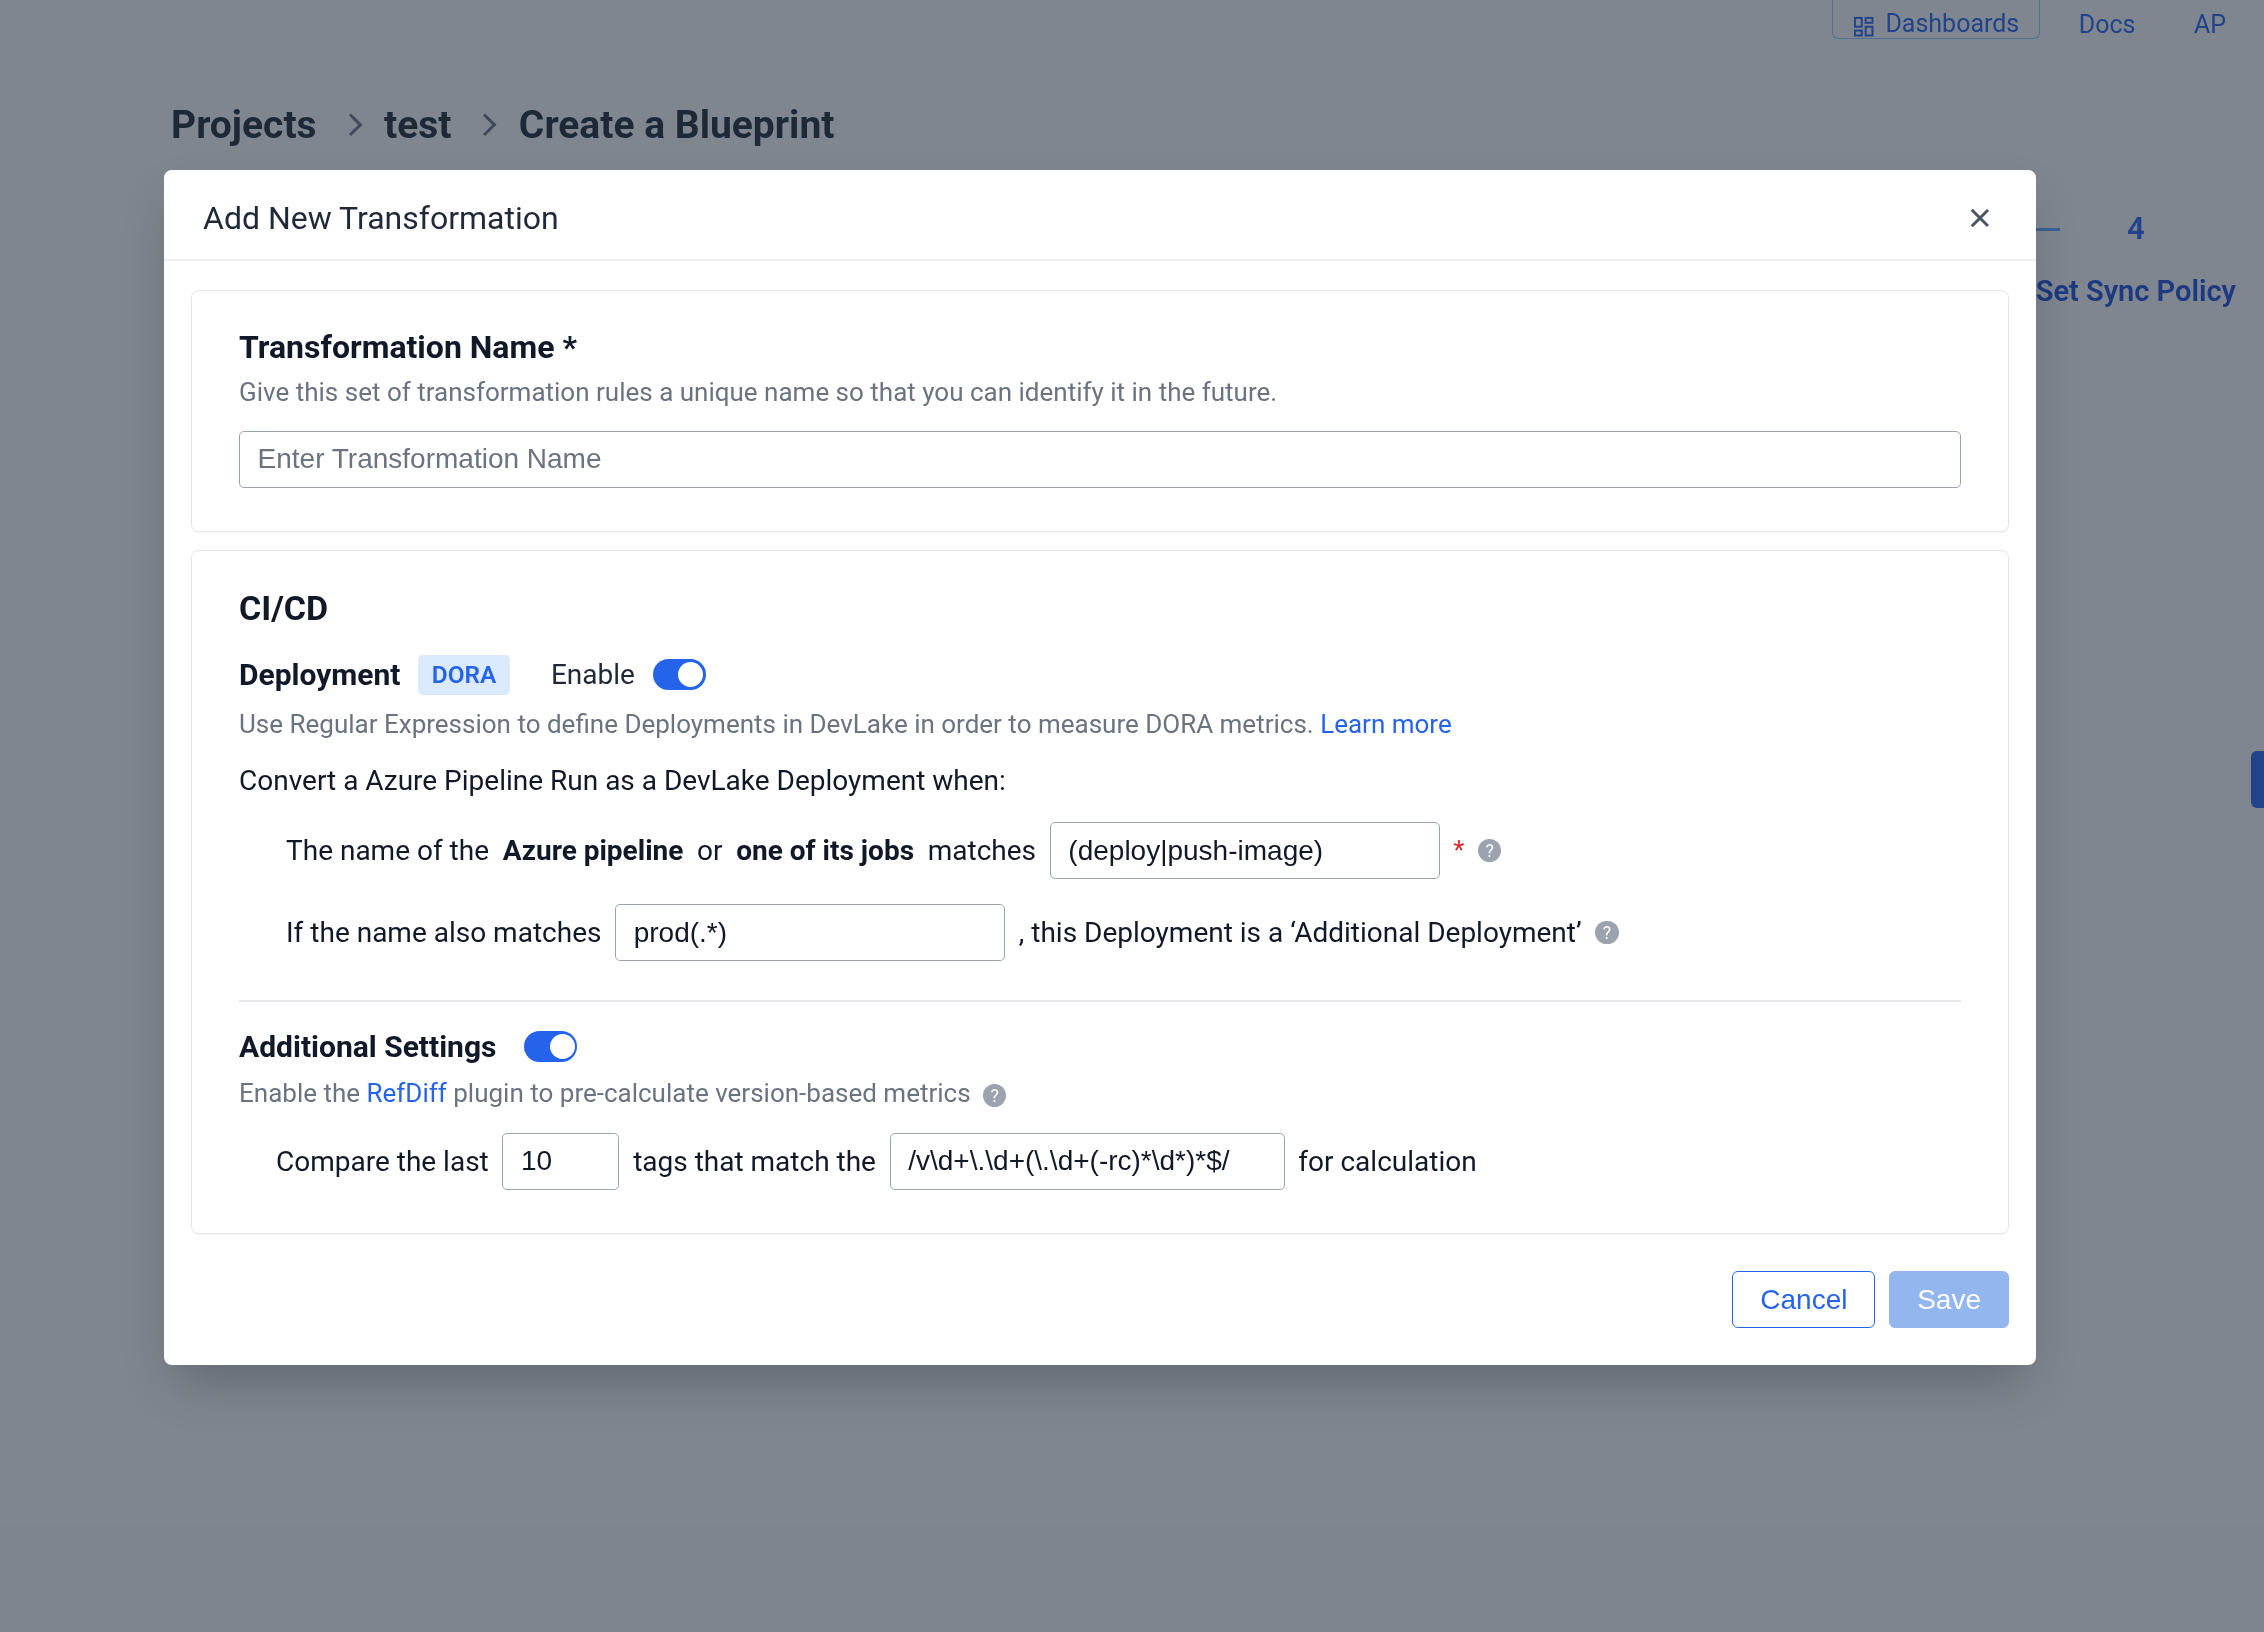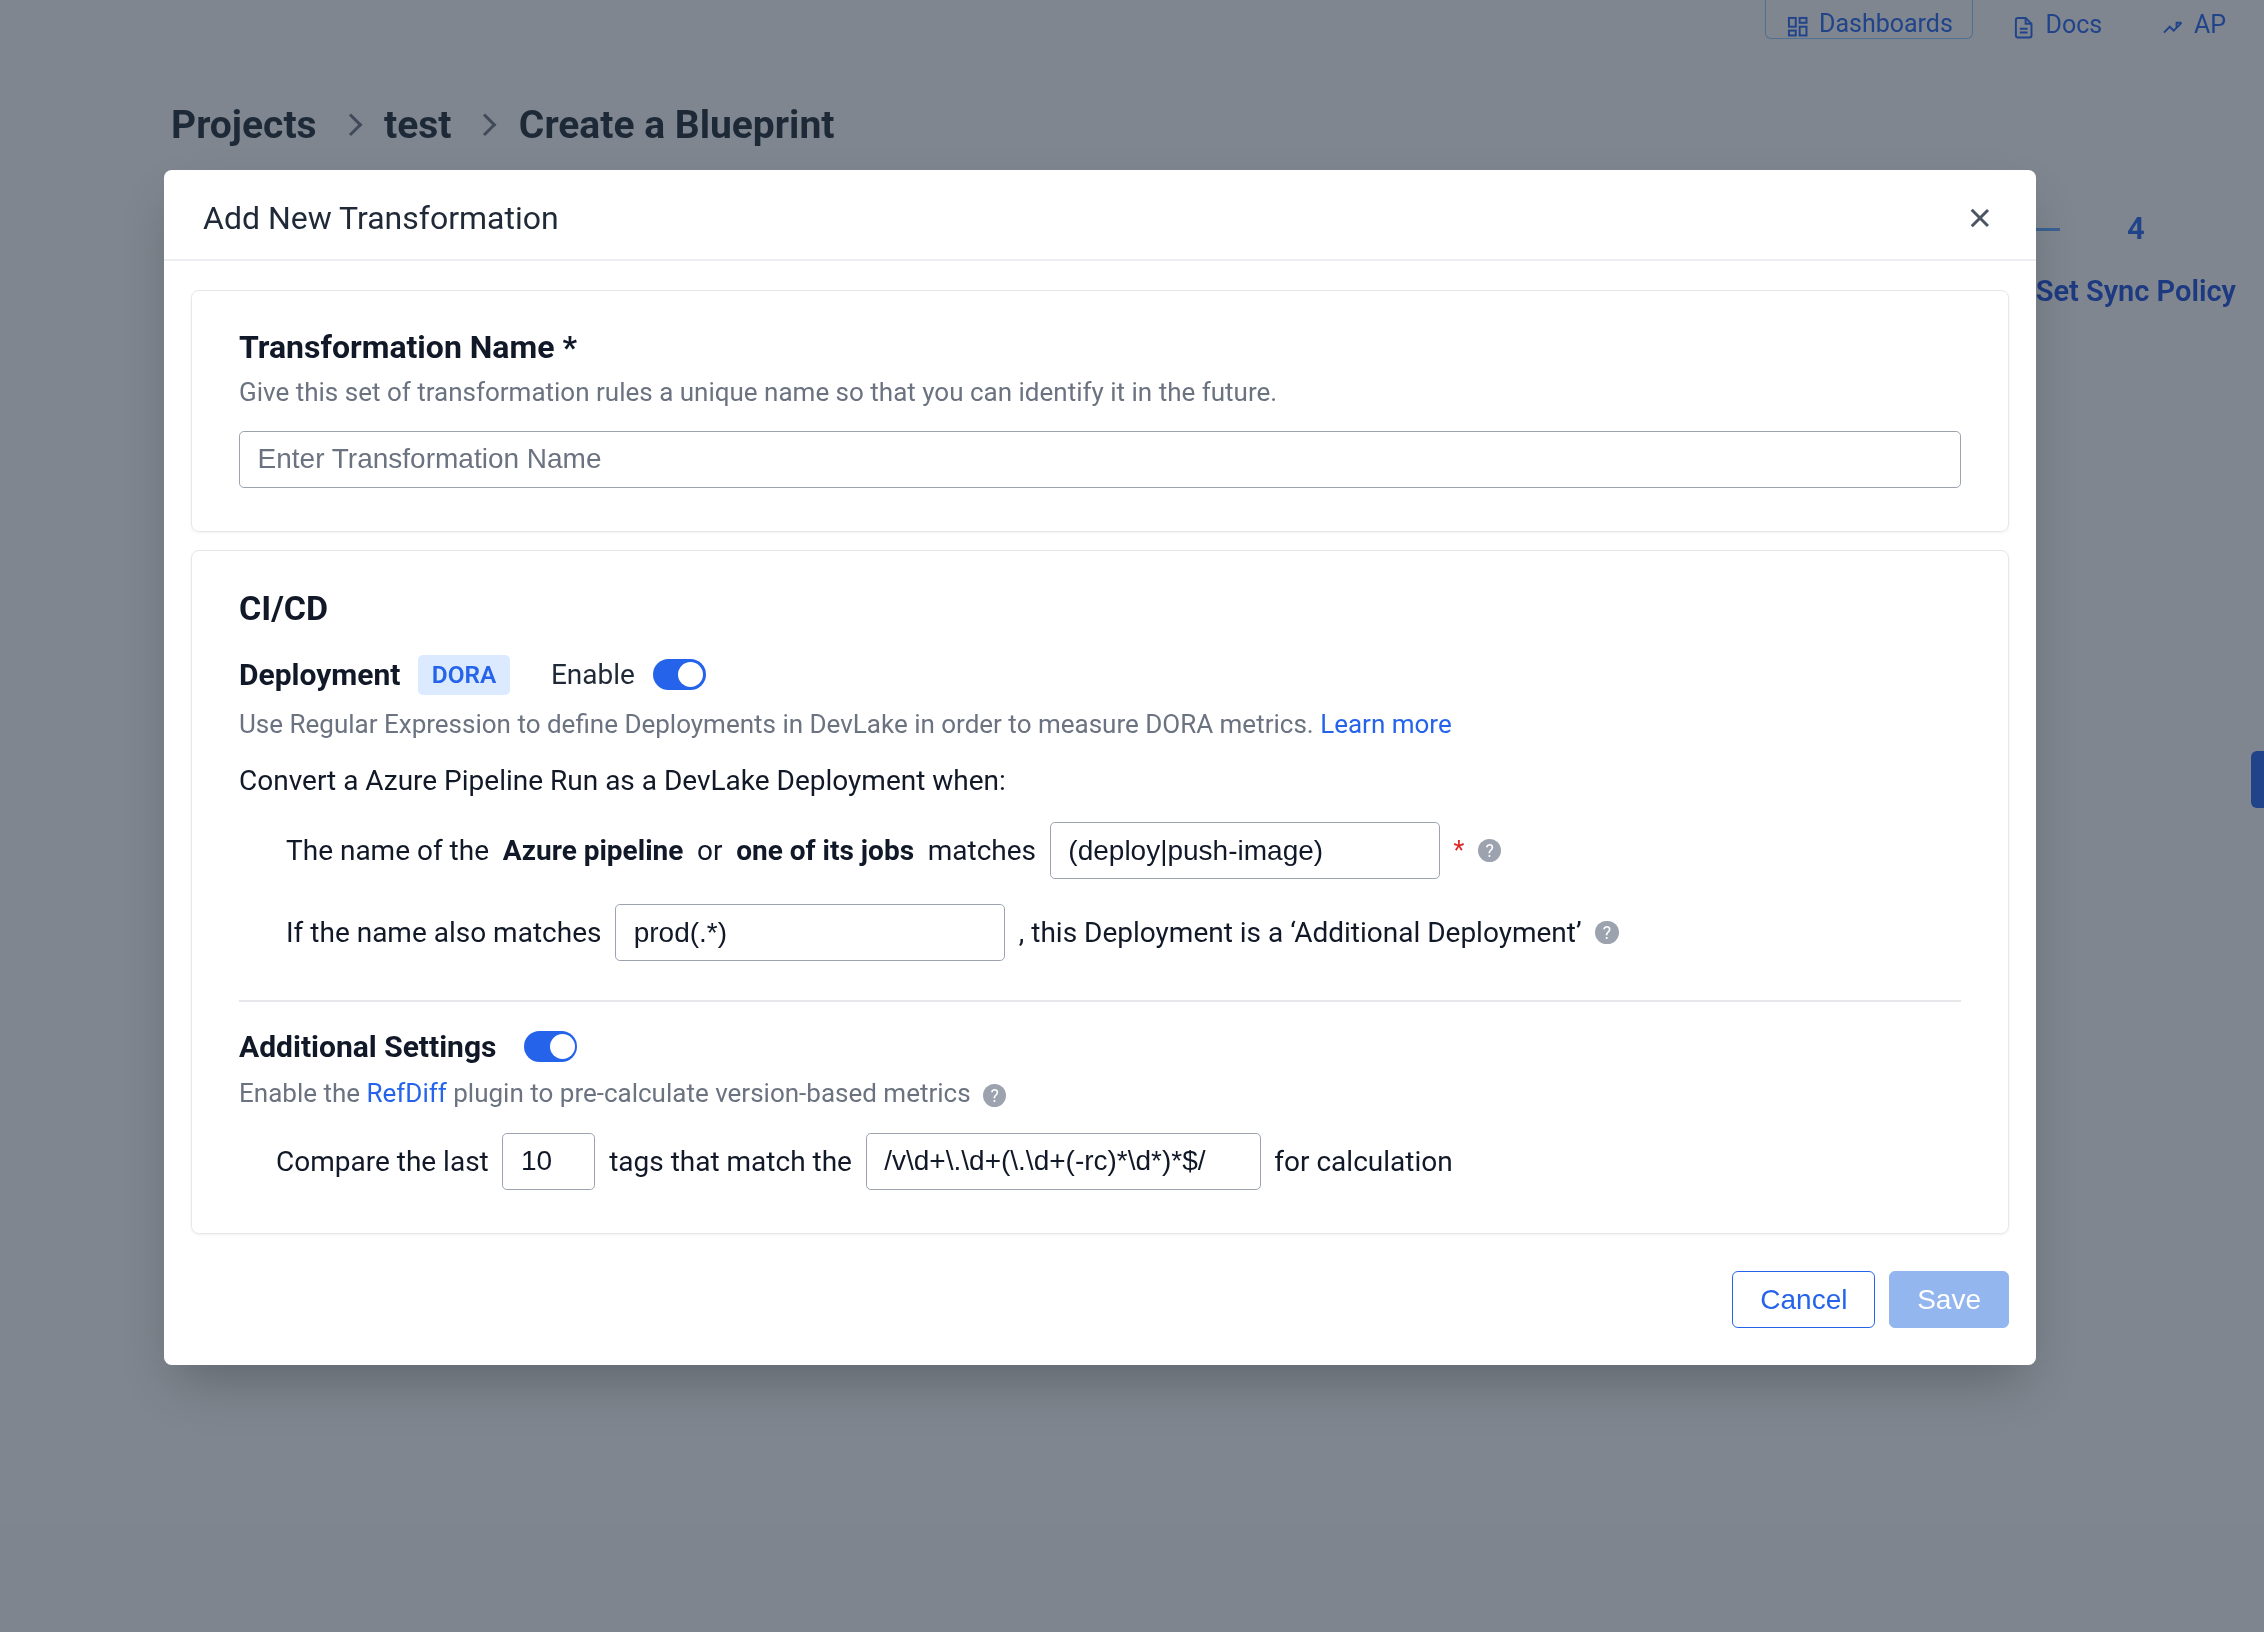--- a/index.html
+++ b/index.html
@@ -33,20 +33,21 @@
       padding: 0 19.5px;
       height: 39px;
       border: 1px solid #93c5fd;
       border-radius: 5.9px;
       border-top: none;
       border-top-left-radius: 0;
       border-top-right-radius: 0;
     }
     .top-nav-item.noborder {
       border: none;
+      flex-direction: column;
     }
     .breadcrumb-row {
       position: absolute;
       top: 102px;
       left: 171px;
       display: flex;
       align-items: center;
       gap: 22px;
       font-size: 39px;
       font-weight: 700;
@@ -405,21 +406,21 @@
         <div class="toggle"></div>
       </div>
 
       <div class="desc-text">
         <span>Enable the </span><span class="link">RefDiff</span><span> plugin to pre-calculate version-based metrics</span>
         <span class="help-icon" style="margin-left:5.9px">?</span>
       </div>
 
       <div class="rule-row" style="padding-left:37px">
         <span>Compare the last</span>
-        <input class="inline-input" style="width: 93px;" type="text" value="10">
+        <input class="inline-input" style="width: 117px;" type="text" value="10">
         <span>tags that match the</span>
         <input class="inline-input" style="width: 395px;" type="text" value="/v\d+\.\d+(\.\d+(-rc)*\d*)*$/">
         <span>for calculation</span>
       </div>
 
     </div>
   </div>
 
   <div class="modal-footer">
     <button class="btn btn-outline">Cancel</button>

